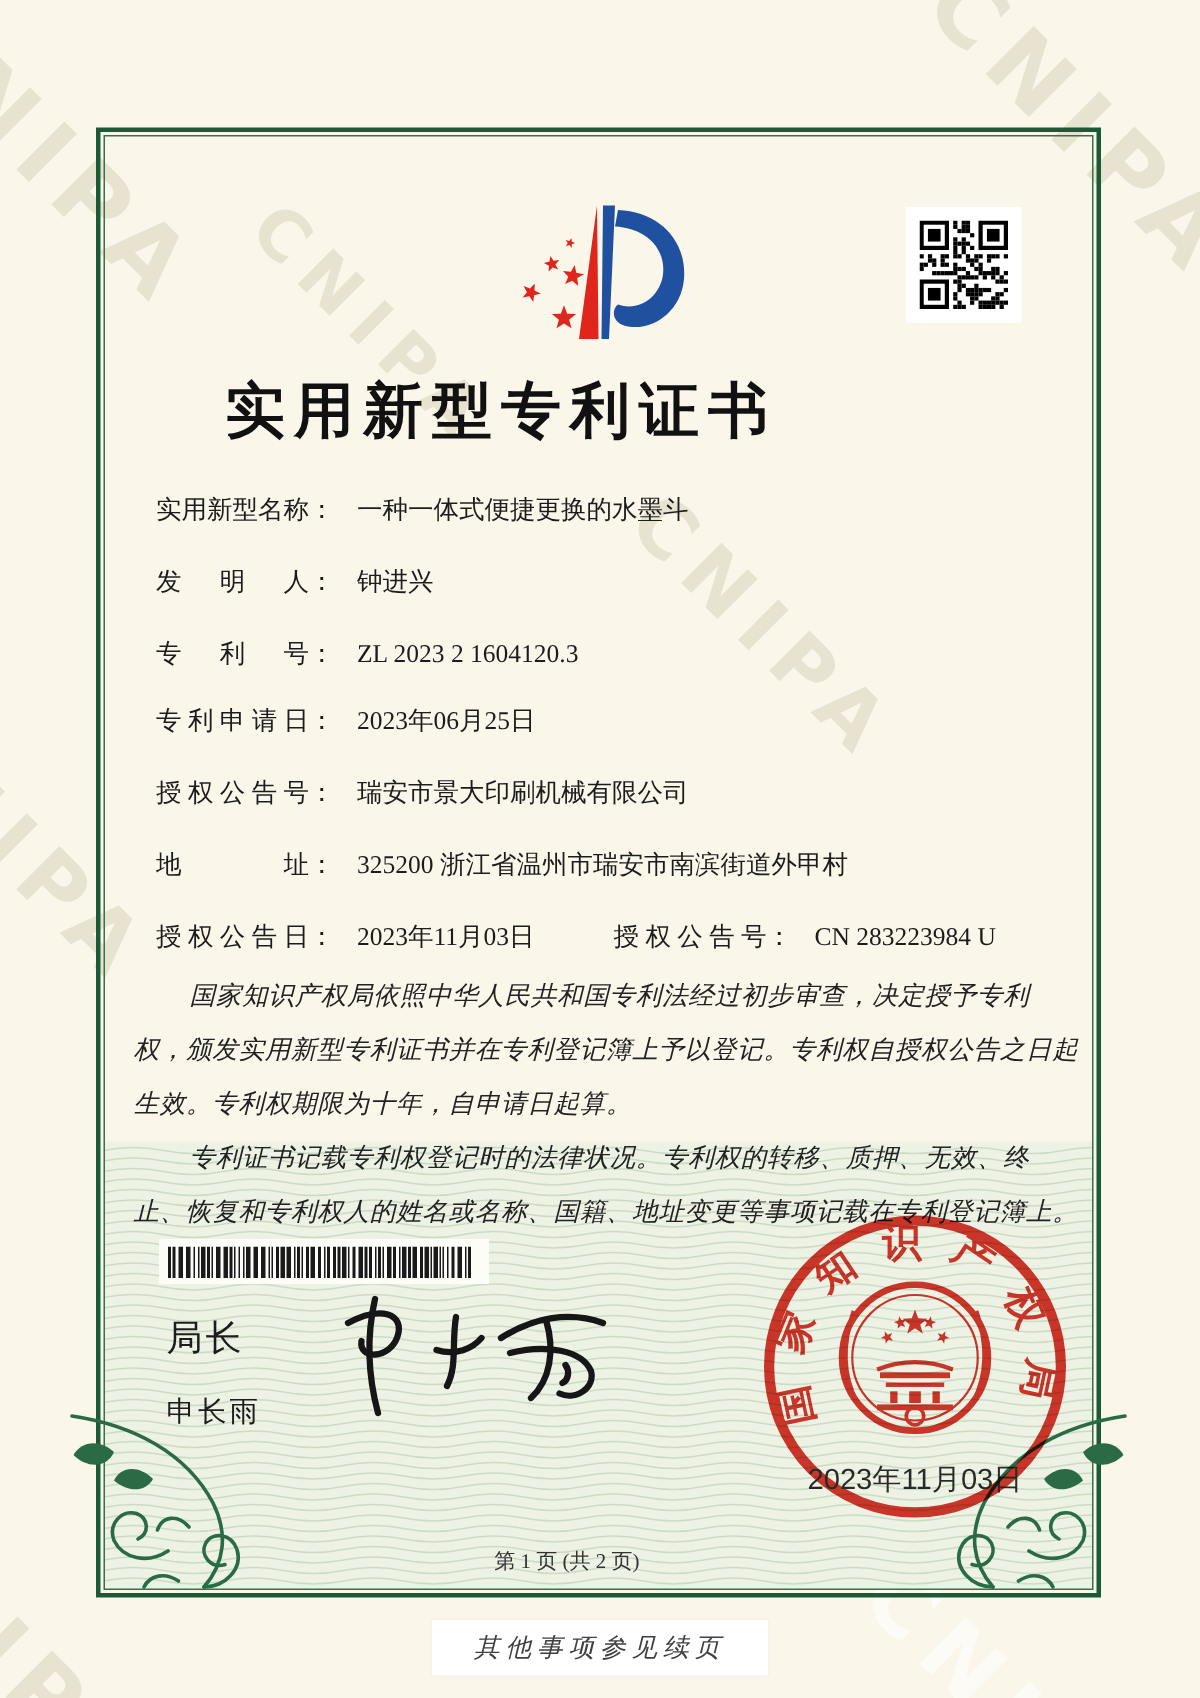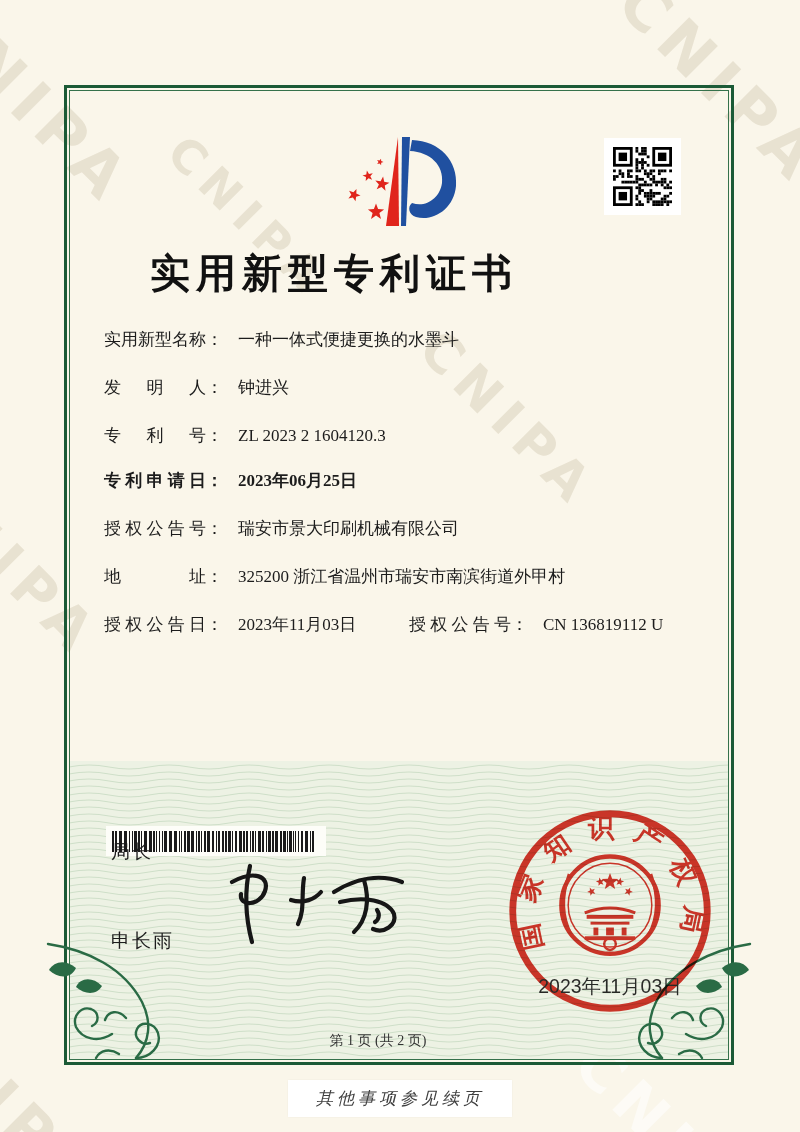--- a/index.html
+++ b/index.html
@@ -45,21 +45,21 @@
   .fvalue{ margin-left:16px; }
   .fgroup1{ display:inline-block; width:305px; }
   .paras{
     position:absolute; left:89px; top:646px; width:630px;
     font-size:17px; font-style:italic; line-height:36px; letter-spacing:0.5px;
     color:#222;
   }
   .paras p{ margin:0; text-indent:2.2em; }
   .barcode-box{ position:absolute; left:106px; top:826px; width:220px; height:30px; background:#fdfdf8; }
   .barcode-box svg{ position:absolute; left:6px; top:5px; }
-  .director-title{ position:absolute; left:111px; top:839px; font-size:19px; letter-spacing:2px; }
+  .director-title{ position:absolute; left:111px; top:876px; font-size:24px; letter-spacing:2px; }
   .director-name{ position:absolute; left:111px; top:928px; font-size:19px; letter-spacing:2px; }
   .signature{ position:absolute; left:212px; top:854px; }
   .seal{ position:absolute; left:503px; top:804px; opacity:0.93; mix-blend-mode:multiply; }
   .page-no{ position:absolute; left:0; top:1032px; width:756px; text-align:center; font-size:14px; color:#333; }
   .cont-box{
     position:absolute; left:50%; top:1080px; transform:translateX(-50%);
     background:#ffffff; padding:7px 28px; font-size:17px; font-style:italic;
     letter-spacing:4px; color:#404040; box-shadow:0 0 2px rgba(0,0,0,0.05);
   }
 </style>
@@ -308,34 +308,38 @@
   <div class="fields">
     <div class="frow" style="top:0;">
       <span class="flabel">实用新型名称</span><span class="fcolon">：</span><span class="fvalue">一种一体式便捷更换的水墨斗</span>
     </div>
     <div class="frow" style="top:48px;">
       <span class="flabel">发明人</span><span class="fcolon">：</span><span class="fvalue">钟进兴</span>
     </div>
     <div class="frow" style="top:96px;">
       <span class="flabel">专利号</span><span class="fcolon">：</span><span class="fvalue">ZL 2023 2 1604120.3</span>
     </div>
-    <div class="frow" style="top:141px;font-weight:bold;">
+    <div class="frow" style="top:141px;">
       <span class="flabel">专利申请日</span><span class="fcolon">：</span><span class="fvalue">2023年06月25日</span>
     </div>
     <div class="frow" style="top:189px;">
       <span class="flabel">授权公告号</span><span class="fcolon">：</span><span class="fvalue">瑞安市景大印刷机械有限公司</span>
     </div>
     <div class="frow" style="top:237px;">
       <span class="flabel">地址</span><span class="fcolon">：</span><span class="fvalue">325200 浙江省温州市瑞安市南滨街道外甲村</span>
     </div>
     <div class="frow" style="top:285px;">
-      <span class="fgroup1"><span class="flabel">授权公告日</span><span class="fcolon">：</span><span class="fvalue">2023年11月03日</span></span><span class="flabel">授权公告号</span><span class="fcolon">：</span><span class="fvalue">CN 136819112 U</span>
-    </div>
-  </div>
-
+      <span class="fgroup1"><span class="flabel">授权公告日</span><span class="fcolon">：</span><span class="fvalue">2023年11月03日</span></span><span class="flabel">授权公告号</span><span class="fcolon">：</span><span class="fvalue">CN 283223984 U</span>
+    </div>
+  </div>
+
+  <div class="paras">
+    <p>国家知识产权局依照中华人民共和国专利法经过初步审查，决定授予专利权，颁发实用新型专利证书并在专利登记簿上予以登记。专利权自授权公告之日起生效。专利权期限为十年，自申请日起算。</p>
+    <p>专利证书记载专利权登记时的法律状况。专利权的转移、质押、无效、终止、恢复和专利权人的姓名或名称、国籍、地址变更等事项记载在专利登记簿上。</p>
+  </div>
 
   <div class="barcode-box">
     <svg id="barcode" width="208" height="21">
         <rect x="0" y="0" width="2" height="21" fill="#1a1a1a"></rect>
         <rect x="3" y="0" width="2" height="21" fill="#1a1a1a"></rect>
         <rect x="7" y="0" width="3" height="21" fill="#1a1a1a"></rect>
         <rect x="12" y="0" width="3" height="21" fill="#1a1a1a"></rect>
         <rect x="17" y="0" width="1" height="21" fill="#1a1a1a"></rect>
         <rect x="20" y="0" width="1" height="21" fill="#1a1a1a"></rect>
         <rect x="22" y="0" width="3" height="21" fill="#1a1a1a"></rect>

